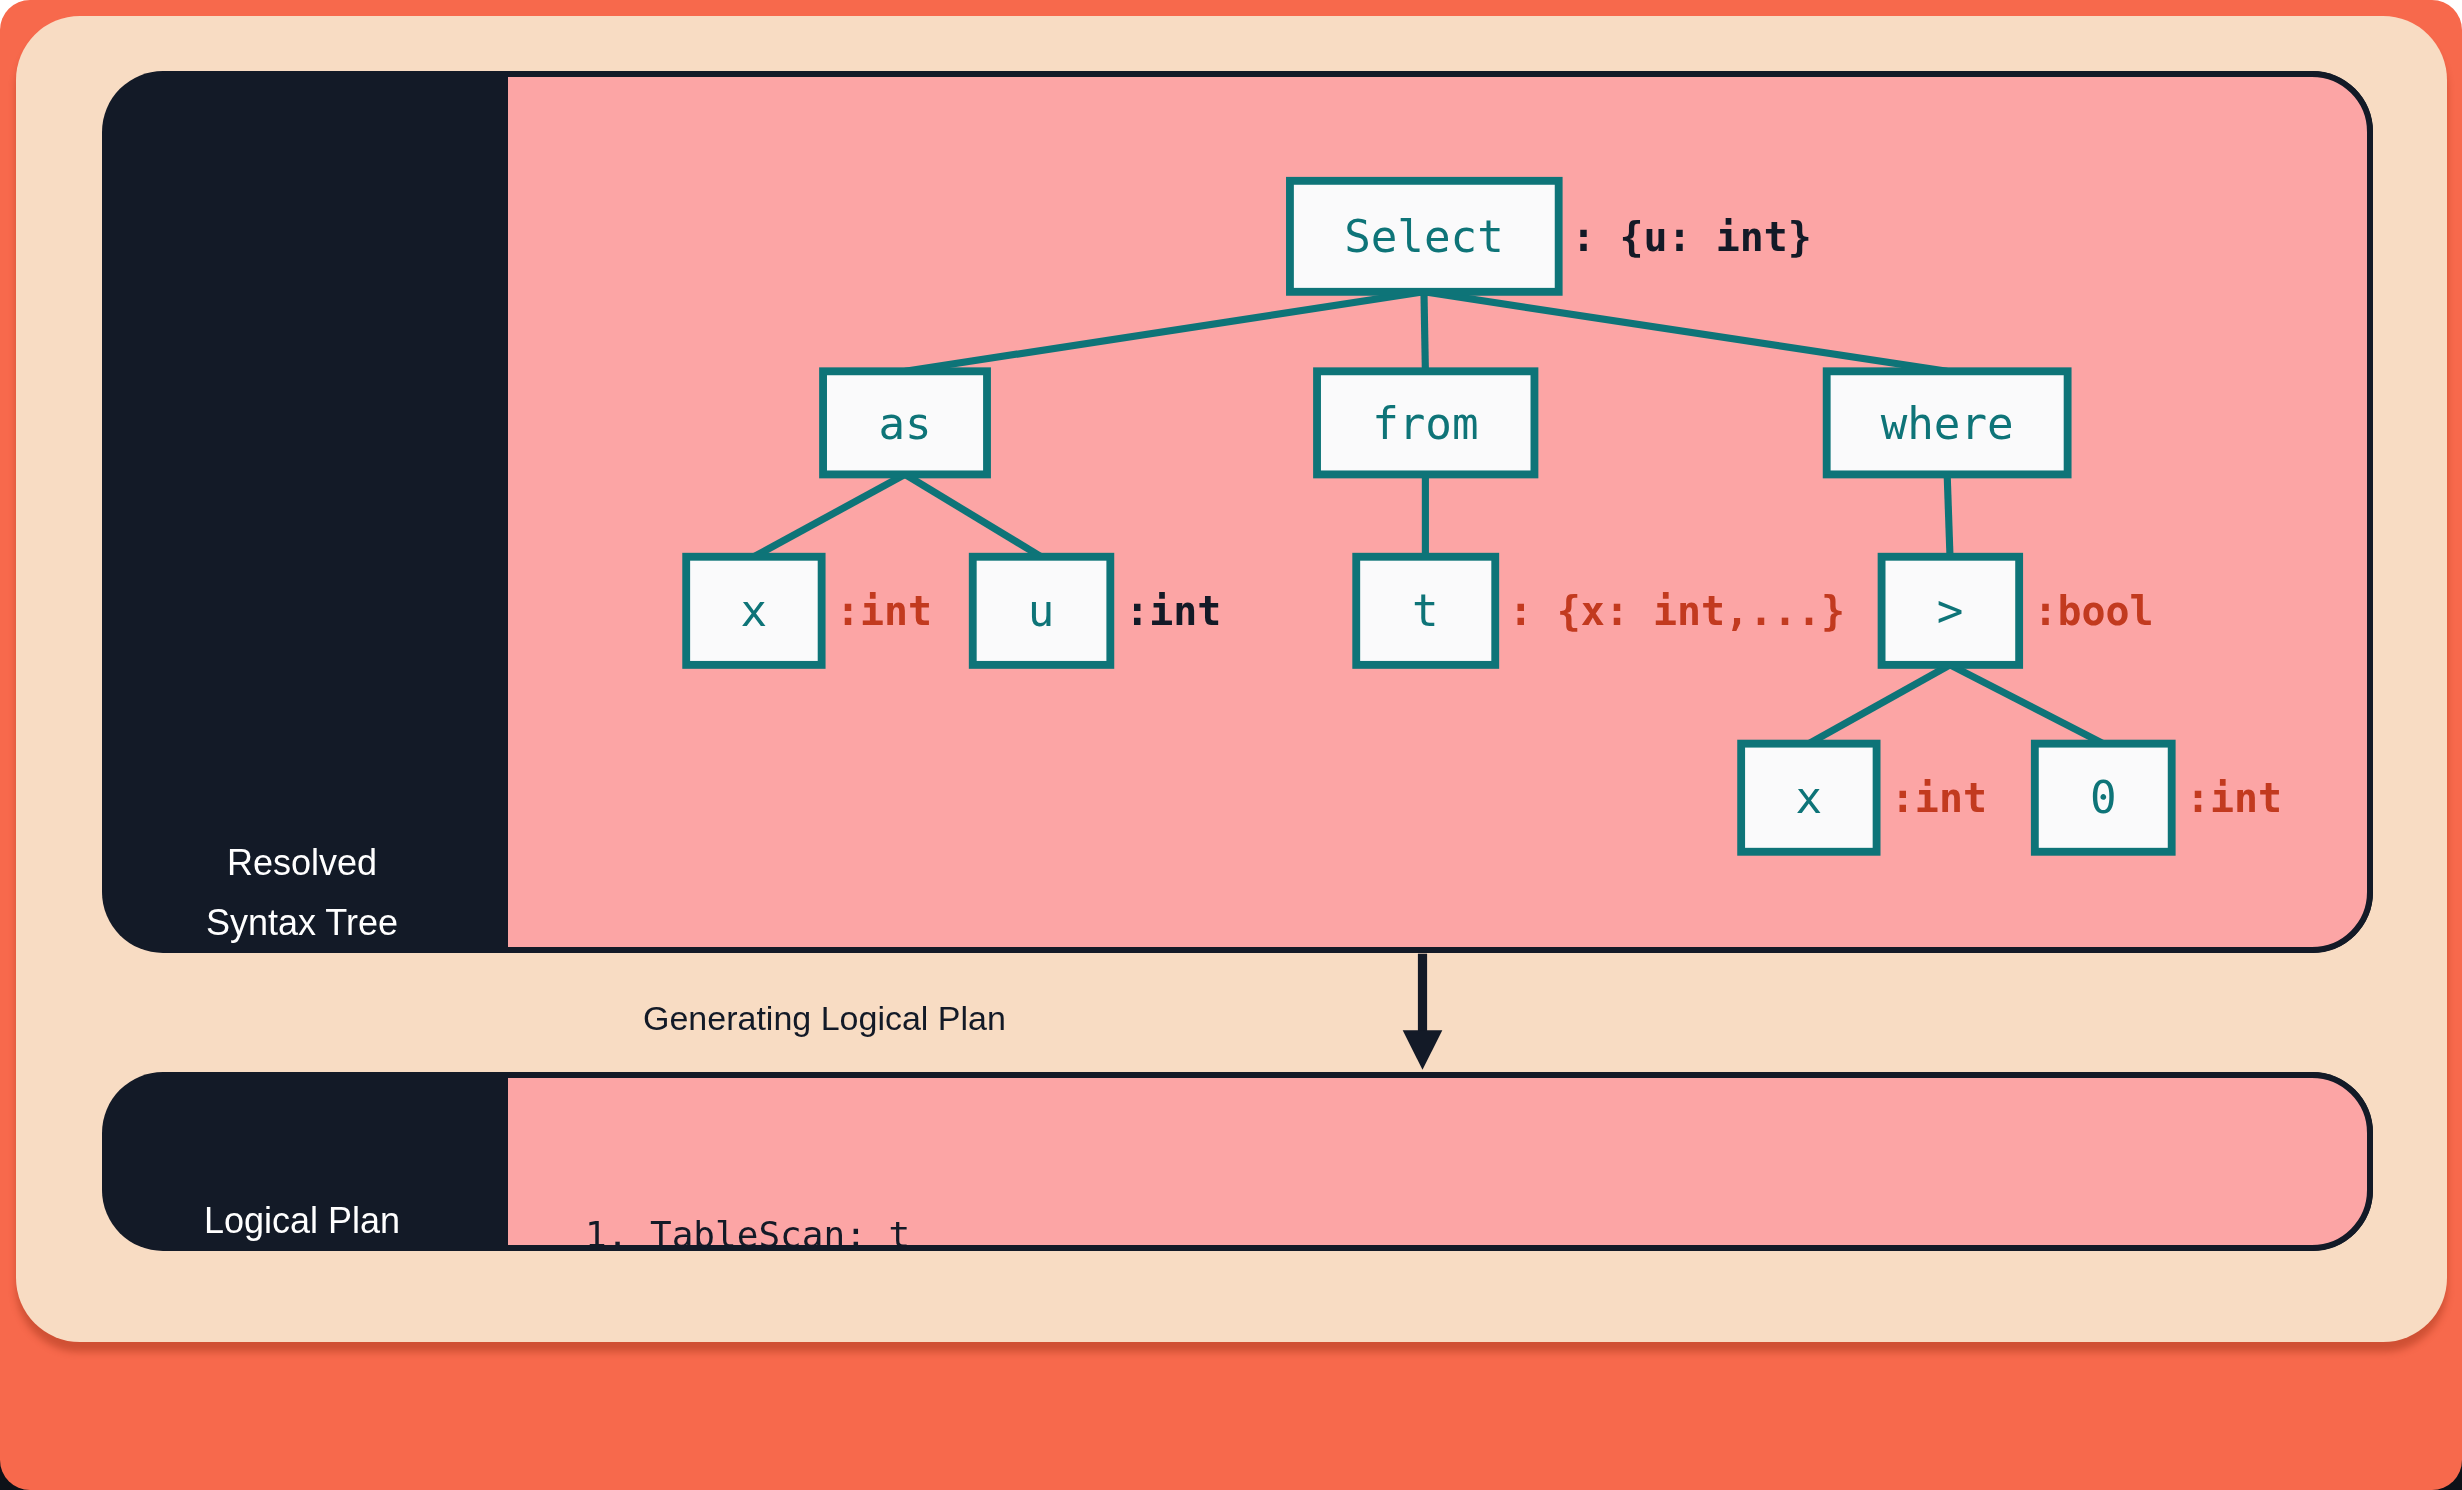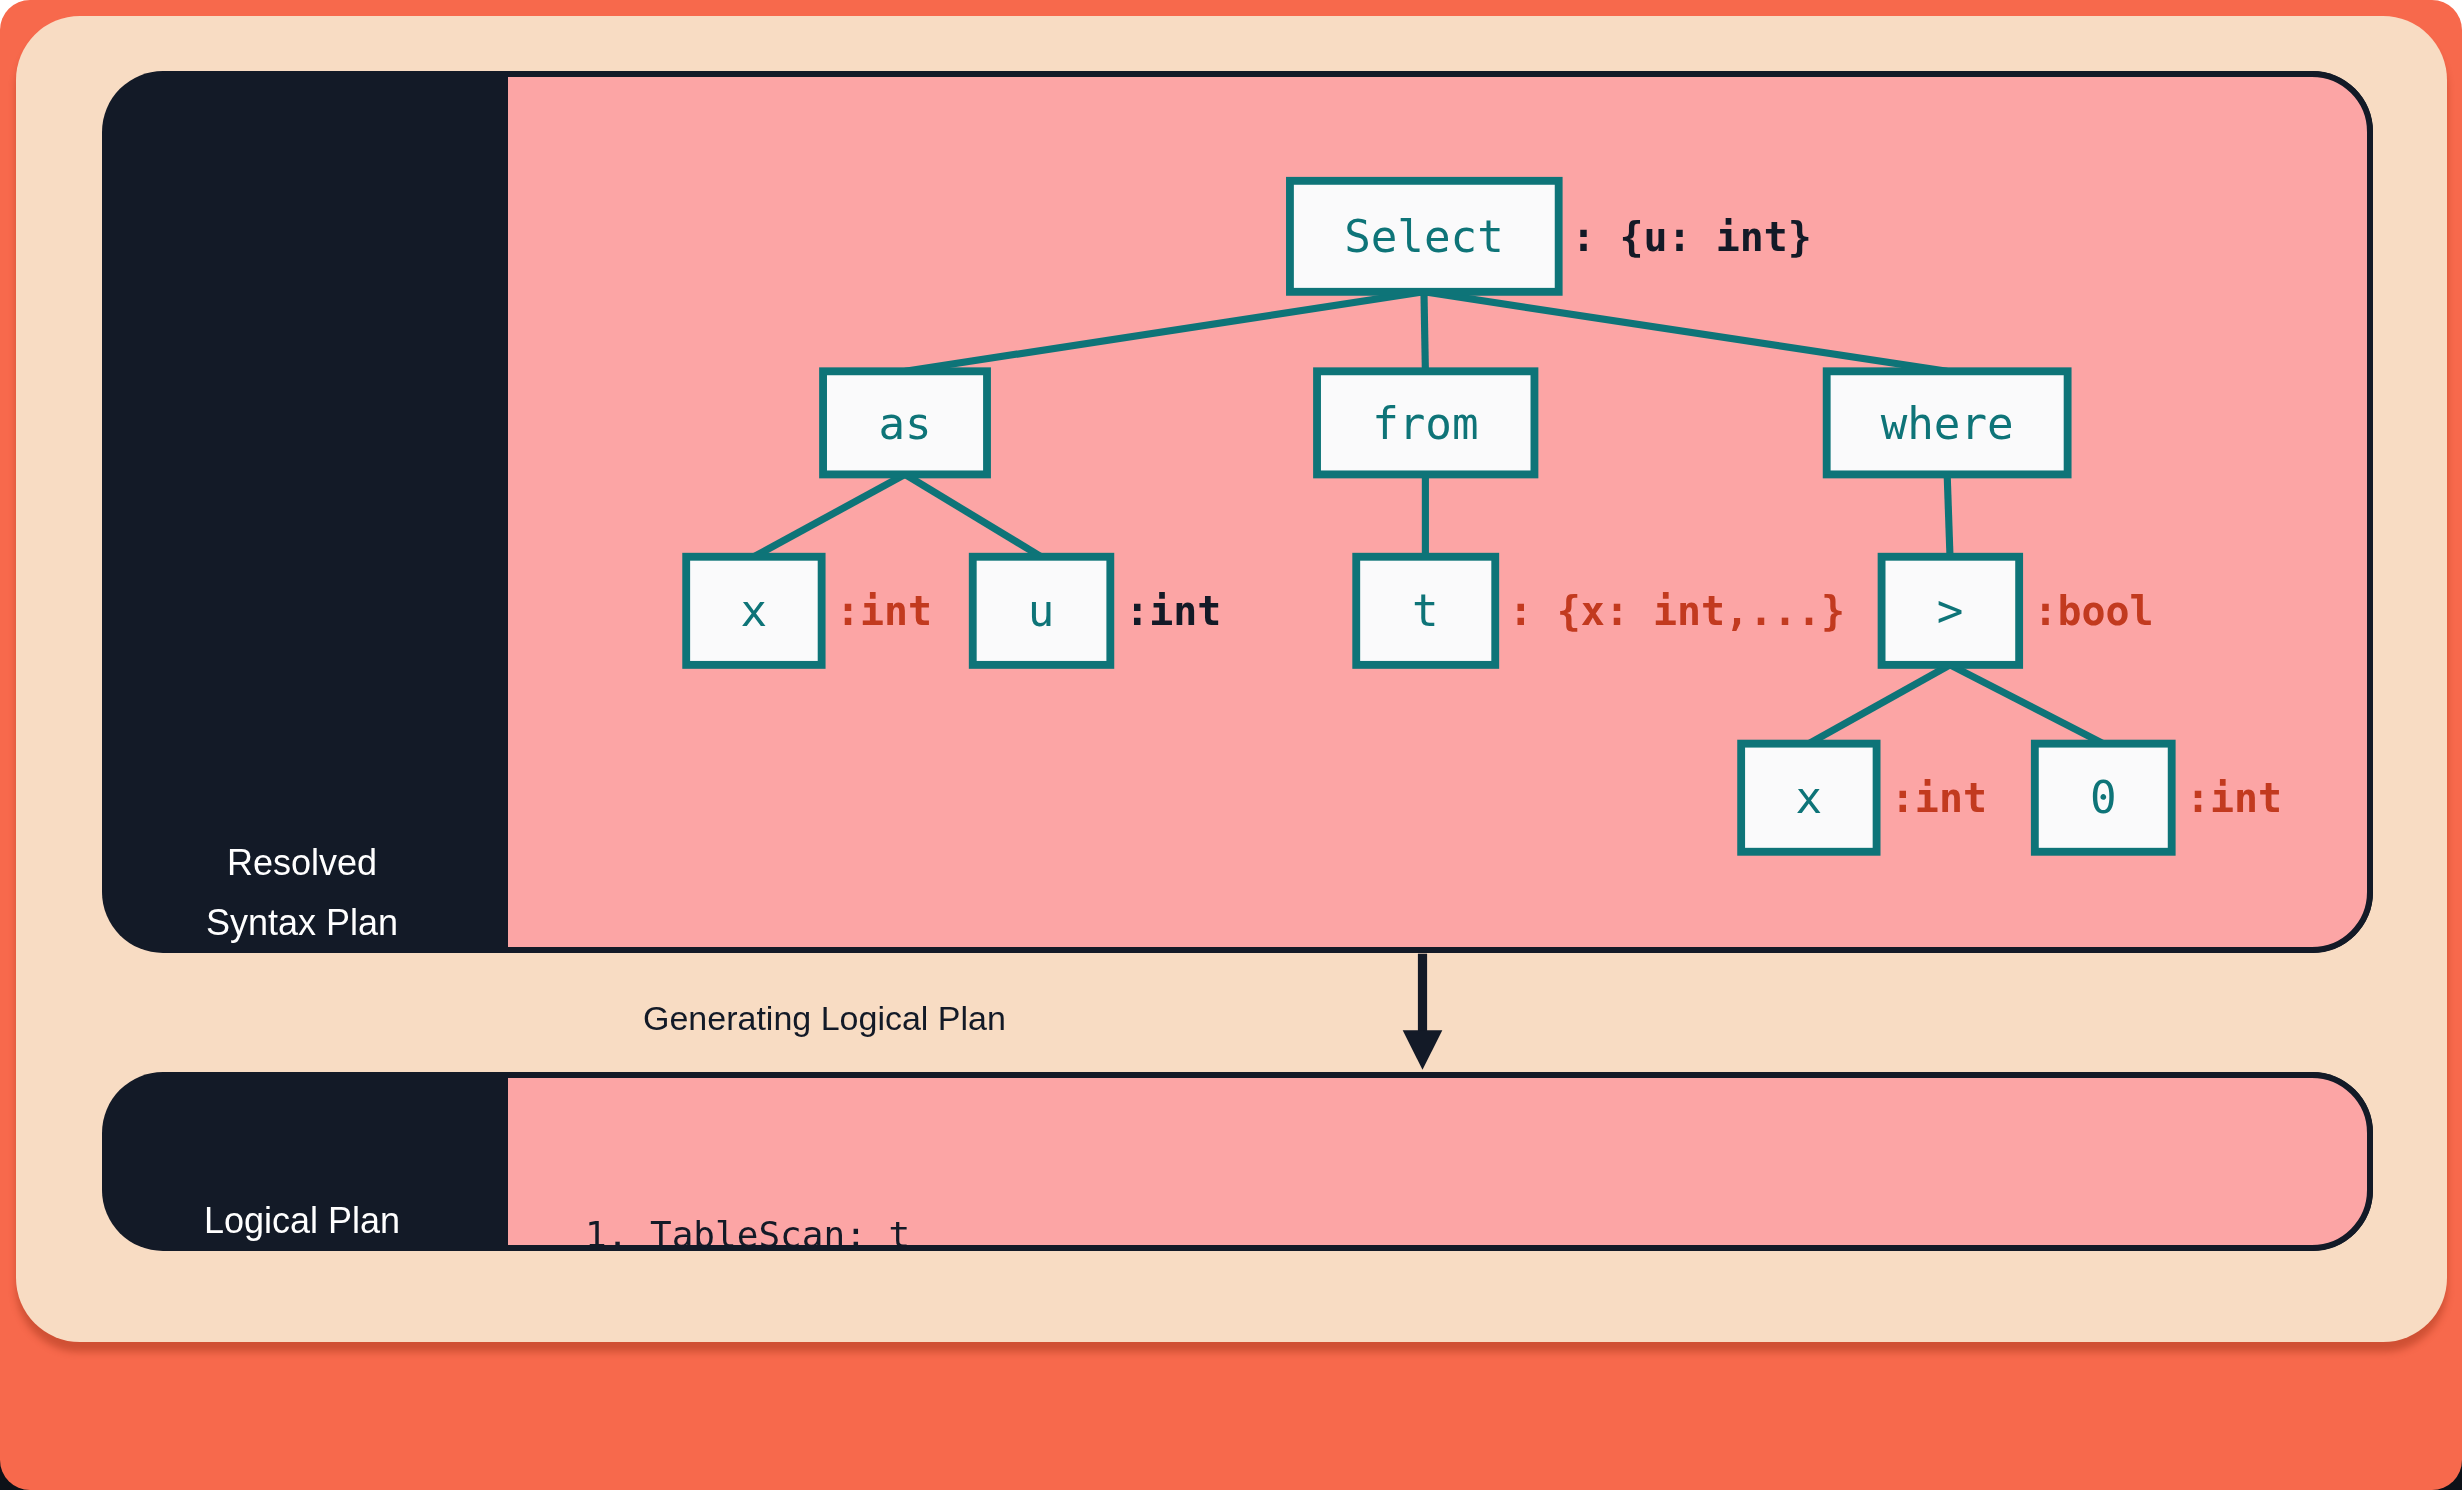--- a/index.html
+++ b/index.html
@@ -82,21 +82,21 @@
 
 <div class="backdrop-bottom"></div>
 
 <div class="frame">
   <div class="peach"></div>
 
   <div class="panel panel-top">
     <div class="sidebar">
       <div>
         <span style="display:block">Resolved</span>
-        <span style="display:block">Syntax Plan</span>
+        <span style="display:block">Syntax Tree</span>
       </div>
     </div>
     <div class="content">
       <svg viewBox="0 0 2608 1215" preserveAspectRatio="none">
 
         <g>
           <line class="edge" x1="1285" y1="300" x2="557" y2="411"></line>
           <line class="edge" x1="1285" y1="300" x2="1287" y2="411"></line>
           <line class="edge" x1="1285" y1="300" x2="2019" y2="411"></line>
           <line class="edge" x1="557" y1="555" x2="345" y2="670"></line>

